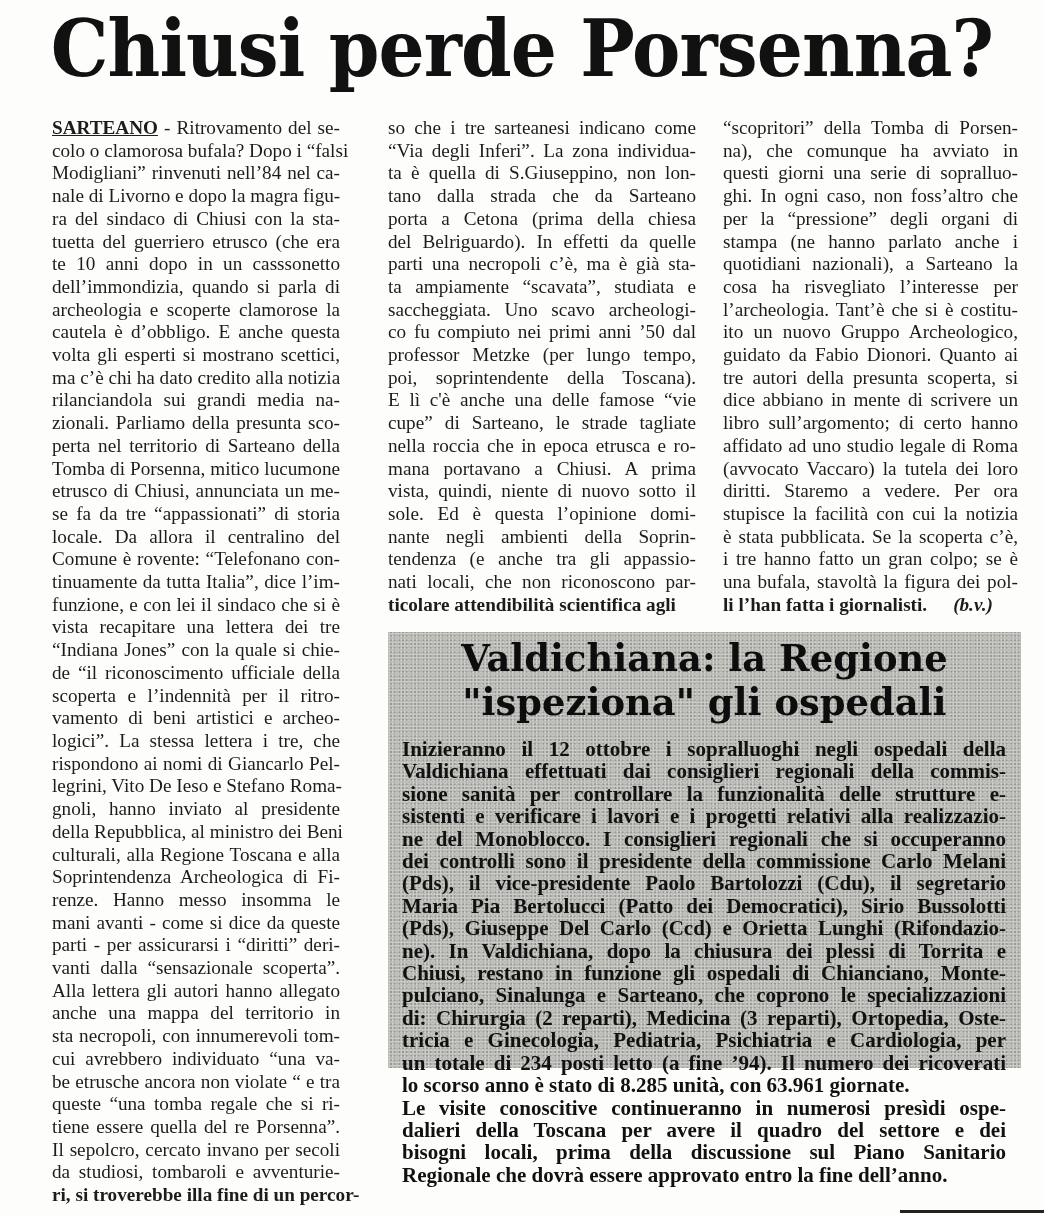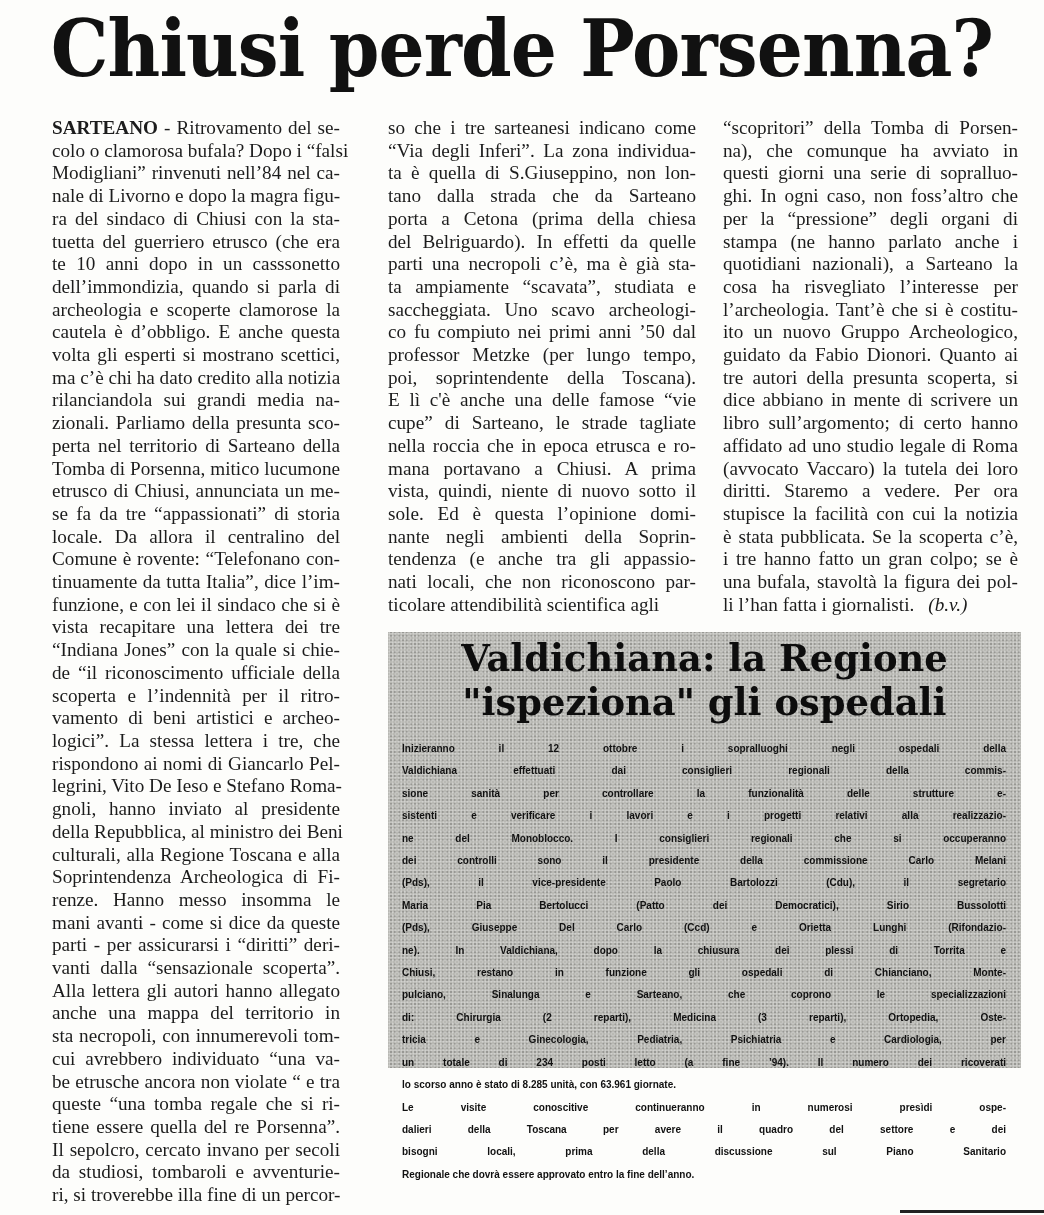--- a/index.html
+++ b/index.html
@@ -22,47 +22,47 @@
     white-space: nowrap;
   }
   .col {
     position: absolute; top: 117px;
     font-family: "Liberation Serif", serif;
     font-size: 19.2px; line-height: 22.7px;
     text-align: justify;
     color: #1c1c1c;
   }
   .col .line { display: block; white-space: nowrap; text-align-last: justify; text-align: justify; }
-  .col .line.last { text-align-last: left; }
+  .col .line.last { text-align-last: left; font-weight: bold; }
   .col1 { left: 52px; width: 288px; }
   .col2 { left: 388px; width: 308px; }
   .col3 { left: 723px; width: 295px; }
-  .dateline { font-weight: bold; }
-  .sig { font-style: italic; margin-left: 14px; }
+  .dateline { font-weight: bold; text-decoration: underline; }
+  .sig { font-style: italic; margin-left: 26px; }
 
   .box {
     position: absolute; left: 388px; top: 632px; width: 633px; height: 436px;
     background: #b9b9b4;
     background-image:
       radial-gradient(rgba(255,255,255,0.35) 0.8px, transparent 1.2px),
       radial-gradient(rgba(0,0,0,0.18) 0.8px, transparent 1.2px);
     background-size: 3px 3px, 4px 4px;
     background-position: 0 0, 1px 2px;
   }
   .box-title {
     position: absolute; left: 0; top: 4px; width: 633px;
     text-align: center;
     font-family: "DejaVu Serif", serif; font-weight: bold;
     font-size: 38px; line-height: 44px; color: #0d0d0d;
     transform: scaleX(0.97);
   }
   .box-body {
     position: absolute; left: 14px; top: 106px; width: 604px;
-    font-family: Liberation Sans, sans-serif; font-weight: bold;
-    font-size: 10px; line-height: 22.4px; color: #111;
+    font-family: Liberation Serif, serif; font-weight: bold;
+    font-size: 21px; line-height: 22.4px; color: #111;
   }
   .box-body .line { display: block; white-space: nowrap; text-align: justify; text-align-last: justify; }
   .box-body .line.last { text-align-last: left; }
   .rule {
     position: absolute; left: 900px; top: 1210px; width: 144px; height: 3px; background: #222;
   }
 </style>
 </head>
 <body>
 

